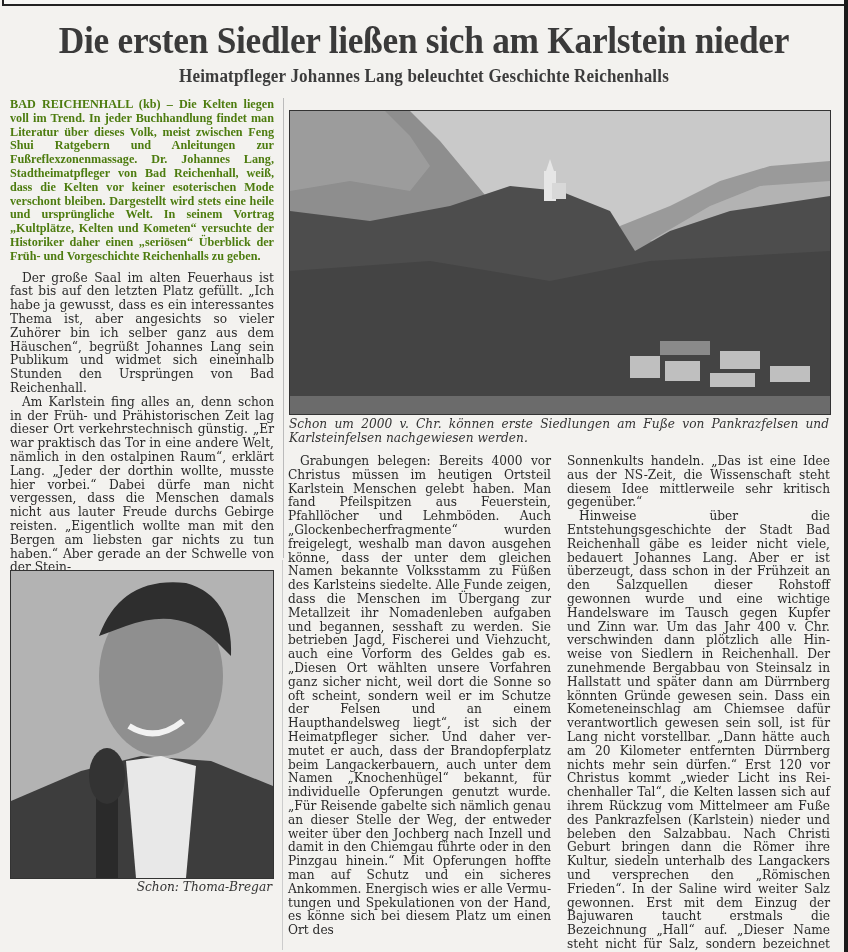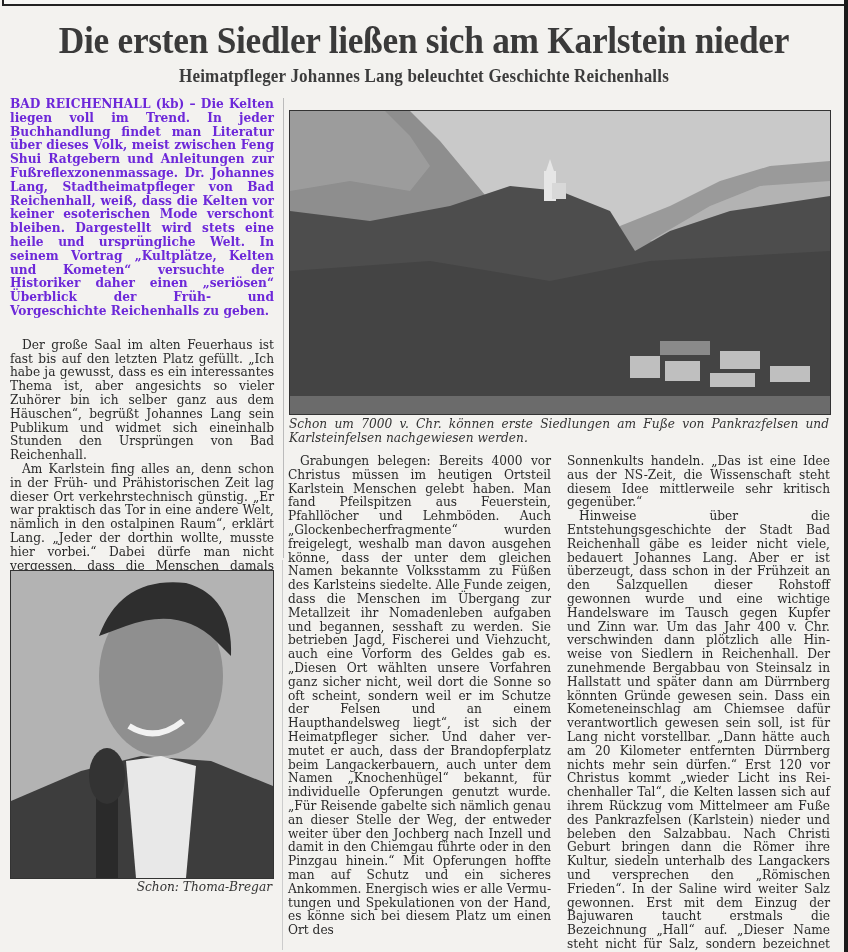--- a/index.html
+++ b/index.html
@@ -21,21 +21,21 @@
     transform-origin: center;
   }
   .subhead {
     position: absolute; left: 0; top: 66px; width: 848px; text-align: center;
     font-family: "Liberation Serif", "DejaVu Serif", serif; font-weight: bold;
     font-size: 18.5px; color: #3c3c3c; transform: scaleX(0.92); letter-spacing: 0.2px;
   }
   .col { position: absolute; font-size: 12.2px; line-height: 13.8px; text-align: justify; hyphens: manual; }
   .col p { margin: 0; text-indent: 0; }
   .col p.ind { text-indent: 12px; }
-  .lead { font-weight: bold; color: #6d28d9; }
+  .lead { font-weight: bold; color: #4d7c0f; font-family: Liberation Serif, serif; }
   .col1 { left: 10px; top: 98px; width: 264px; }
   .col2 { left: 288px; top: 455px; width: 263px; }
   .col3 { left: 567px; top: 455px; width: 263px; }
   .vrule { position: absolute; left: 283px; top: 98px; width: 1px; height: 460px; background: #bbb; }
   .vrule2 { position: absolute; left: 282px; top: 560px; width: 1px; height: 390px; background: #ccc; }
   .photo-land {
     position: absolute; left: 289px; top: 110px; width: 540px; height: 303px;
     border: 1px solid #333; overflow: hidden;
     background: linear-gradient(180deg, #bdbdbd 0%, #d6d6d6 15%, #8a8a8a 35%, #4e4e4e 55%, #454545 80%, #5d5d5d 100%);
   }
@@ -53,21 +53,21 @@
 <body>
 
 <div class="topbox"></div>
 <div class="rightedge"></div>
 
 <h1 class="headline" style="margin:0">Die ersten Siedler ließen sich am Karlstein nieder</h1>
 <h2 class="subhead" style="margin:0">Heimatpfleger Johannes Lang beleuchtet Geschichte Reichenhalls</h2>
 
 <div class="col col1">
   <p class="lead"><span>BAD REICHENHALL (kb) –</span><span> Die Kelten lie­gen voll im Trend. In jeder Buchhandlung fin­det man Literatur über dieses Volk, meist zwischen Feng Shui Ratgebern und Anleitun­gen zur Fußreflexzonenmassage. Dr. Johan­nes Lang, Stadtheimatpfleger von Bad Rei­chenhall, weiß, dass die Kelten vor keiner eso­terischen Mode verschont bleiben. Darge­stellt wird stets eine heile und ursprüngliche Welt. In seinem Vortrag „Kultplätze, Kelten und Kometen“ versuchte der Historiker daher einen „seriösen“ Überblick der Früh- und Vorgeschichte Reichenhalls zu geben.</span></p>
-  <p class="ind" style="margin-top:20px">Der große Saal im alten Feuerhaus ist fast bis auf den letzten Platz gefüllt. „Ich habe ja gewusst, dass es ein interessantes Thema ist, aber angesichts so vieler Zuhörer bin ich sel­ber ganz aus dem Häuschen“, begrüßt Johan­nes Lang sein Publikum und widmet sich ein­einhalb Stunden den Ursprüngen von Bad Reichenhall.</p>
+  <p class="ind" style="margin-top:8px">Der große Saal im alten Feuerhaus ist fast bis auf den letzten Platz gefüllt. „Ich habe ja gewusst, dass es ein interessantes Thema ist, aber angesichts so vieler Zuhörer bin ich sel­ber ganz aus dem Häuschen“, begrüßt Johan­nes Lang sein Publikum und widmet sich ein­einhalb Stunden den Ursprüngen von Bad Reichenhall.</p>
   <p class="ind">Am Karlstein fing alles an, denn schon in der Früh- und Prähistorischen Zeit lag dieser Ort verkehrstechnisch günstig. „Er war prak­tisch das Tor in eine andere Welt, nämlich in den ostalpinen Raum“, erklärt Lang. „Jeder der dorthin wollte, musste hier vorbei.“ Dabei dürfe man nicht vergessen, dass die Menschen damals nicht aus lauter Freude durchs Gebir­ge reisten. „Eigentlich wollte man mit den Bergen am liebsten gar nichts zu tun haben.“ Aber gerade an der Schwelle von der Stein-</p>
 </div>
 
 <div class="vrule"></div>
 <div class="vrule2"></div>
 
 <div class="photo-land" title="Karlstein mit Kirche auf dem Felsen, Häuser im Tal">
   <svg width="540" height="303" viewBox="0 0 540 303">
     <rect x="0" y="0" width="540" height="303" fill="#c9c9c9"></rect>
     <polygon points="0,0 120,0 150,30 175,60 200,90 230,105 240,303 0,303" fill="#8e8e8e"></polygon>
@@ -83,21 +83,21 @@
       <rect x="340" y="245" width="30" height="22"></rect>
       <rect x="375" y="250" width="35" height="20"></rect>
       <rect x="370" y="230" width="50" height="14" fill="#8a8a8a"></rect>
       <rect x="430" y="240" width="40" height="18"></rect>
       <rect x="480" y="255" width="40" height="16"></rect>
       <rect x="420" y="262" width="45" height="14"></rect>
     </g>
     <rect x="0" y="285" width="540" height="18" fill="#6b6b6b"></rect>
   </svg>
 </div>
-<div class="caption cap-land">Schon um 7000 v. Chr. können erste Siedlungen am Fuße von Pankrazfelsen und Karlsteinfel­sen nachgewiesen werden.</div>
+<div class="caption cap-land">Schon um 2000 v. Chr. können erste Siedlungen am Fuße von Pankrazfelsen und Karlsteinfel­sen nachgewiesen werden.</div>
 
 <div class="col col2">
   <p class="ind">Grabungen belegen: Bereits 4000 vor Chris­tus müssen im heutigen Ortsteil Karlstein Menschen gelebt haben. Man fand Pfeilspit­zen aus Feuerstein, Pfahllöcher und Lehmbö­den. Auch „Glockenbecherfragmente“ wur­den freigelegt, weshalb man davon ausgehen könne, dass der unter dem gleichen Namen bekannte Volksstamm zu Füßen des Karlsteins siedelte. Alle Funde zeigen, dass die Menschen im Übergang zur Metallzeit ihr Nomadenleben aufgaben und begannen, sess­haft zu werden. Sie betrieben Jagd, Fischerei und Viehzucht, auch eine Vorform des Geldes gab es. „Diesen Ort wählten unsere Vorfahren ganz sicher nicht, weil dort die Sonne so oft scheint, sondern weil er im Schutze der Felsen und an einem Haupthandelsweg liegt“, ist sich der Heimatpfleger sicher. Und daher ver­mutet er auch, dass der Brandopferplatz beim Langackerbauern, auch unter dem Namen „Knochenhügel“ bekannt, für individuelle Opferungen genutzt wurde. „Für Reisende gabelte sich nämlich genau an dieser Stelle der Weg, der entweder weiter über den Joch­berg nach Inzell und damit in den Chiemgau führte oder in den Pinzgau hinein.“ Mit Opfe­rungen hoffte man auf Schutz und ein siche­res Ankommen. Energisch wies er alle Vermu­tungen und Spekulationen von der Hand, es könne sich bei diesem Platz um einen Ort des</p>
 </div>
 
 <div class="col col3">
   <p>Sonnenkults handeln. „Das ist eine Idee aus der NS-Zeit, die Wissenschaft steht diesem Idee mittlerweile sehr kritisch gegenüber.“</p>
   <p class="ind">Hinweise über die Entstehungsgeschichte der Stadt Bad Reichenhall gäbe es leider nicht viele, bedauert Johannes Lang. Aber er ist überzeugt, dass schon in der Frühzeit an den Salzquellen dieser Rohstoff gewonnen wurde und eine wichtige Handelsware im Tausch gegen Kupfer und Zinn war. Um das Jahr 400 v. Chr. verschwinden dann plötzlich alle Hin­weise von Siedlern in Reichenhall. Der zuneh­mende Bergabbau von Steinsalz in Hallstatt und später dann am Dürrnberg könnten Gründe gewesen sein. Dass ein Kometenein­schlag am Chiemsee dafür verantwortlich ge­wesen sein soll, ist für Lang nicht vorstellbar. „Dann hätte auch am 20 Kilometer entfernten Dürrnberg nichts mehr sein dürfen.“ Erst 120 vor Christus kommt „wieder Licht ins Rei­chenhaller Tal“, die Kelten lassen sich auf ihrem Rückzug vom Mittelmeer am Fuße des Pankrazfelsen (Karlstein) nieder und beleben den Salzabbau. Nach Christi Geburt bringen dann die Römer ihre Kultur, siedeln unter­halb des Langackers und versprechen den „Römischen Frieden“. In der Saline wird wei­ter Salz gewonnen. Erst mit dem Einzug der Bajuwaren taucht erstmals die Bezeichnung „Hall“ auf. „Dieser Name steht nicht für Salz, sondern bezeichnet einen geneigten Hang in dem Bergbau betrieben wird“, klärt Histori­ker Johannes Lang auf. „Und alle anderen Ortsnamen mit Hall, haben ihn erst in Anleh­nung an Bad Reichenhall bekommen.“</p>
 </div>
 

